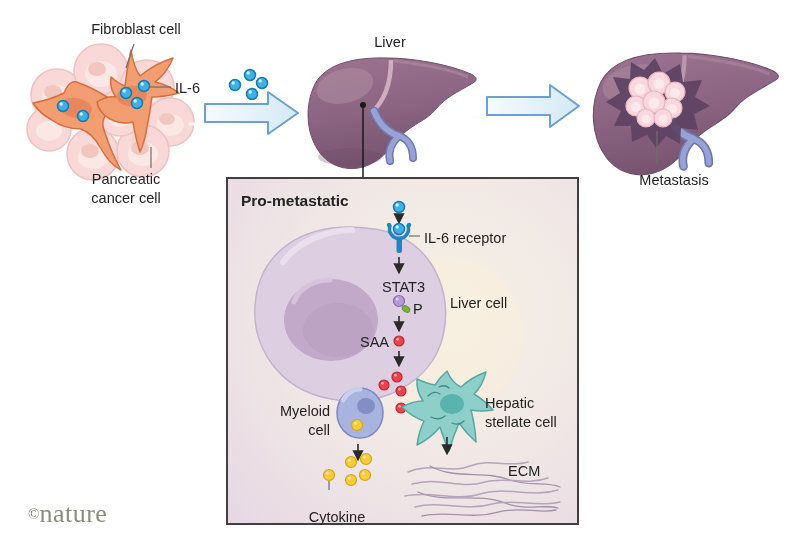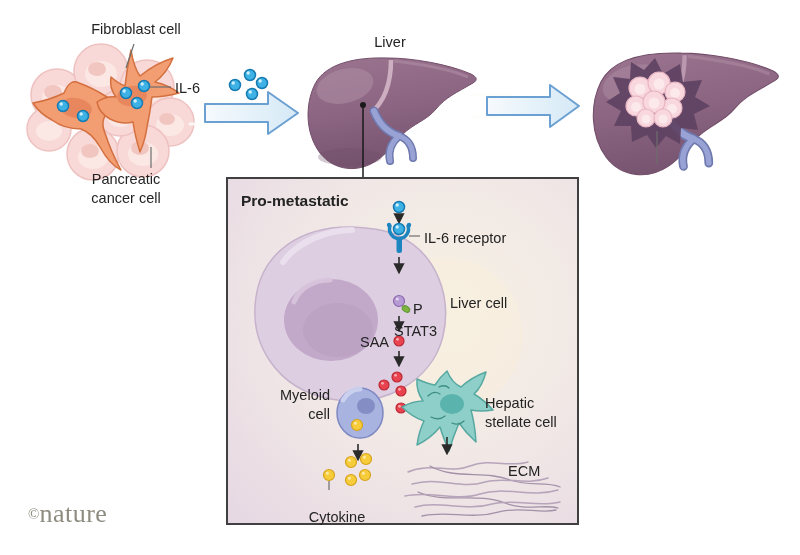--- a/index.html
+++ b/index.html
@@ -283,30 +283,31 @@
   </g>
 </svg>
 
 <div class="lbl center" style="left:66px;top:20px;width:140px;">Fibroblast cell</div>
 <div class="lbl" style="left:175px;top:79px;">IL-6</div>
 <div class="lbl center" style="left:56px;top:170px;width:140px;">
   <span>Pancreatic</span><br>
   <span>cancer cell</span>
 </div>
 <div class="lbl center" style="left:340px;top:33px;width:100px;">Liver</div>
+<div class="lbl center" style="left:614px;top:171px;width:120px;">Metastasis</div>
 
 <div class="lbl title" style="left:241px;top:190px;">
   <span>Pro-metastatic</span><br>
 </div>
 <div class="lbl" style="left:424px;top:229px;">IL-6 receptor</div>
-<div class="lbl" style="left:394px;top:278px;margin-top:44px;">STAT3</div>
+<div class="lbl" style="left:382px;top:278px;">STAT3</div>
 <div class="lbl" style="left:413px;top:300px;">P</div>
 <div class="lbl" style="left:450px;top:294px;">Liver cell</div>
 <div class="lbl" style="left:360px;top:333px;">SAA</div>
-<div class="lbl right" style="left:268px;top:386px;width:62px;">
+<div class="lbl right" style="left:268px;top:402px;width:62px;">
   <span>Myeloid</span><br>
   <span>cell</span>
 </div>
 <div class="lbl" style="left:485px;top:394px;">
   <span>Hepatic</span><br>
   <span>stellate cell</span>
 </div>
 <div class="lbl center" style="left:303px;top:508px;width:68px;">Cytokine</div>
 <div class="lbl" style="left:508px;top:462px;">ECM</div>
 

